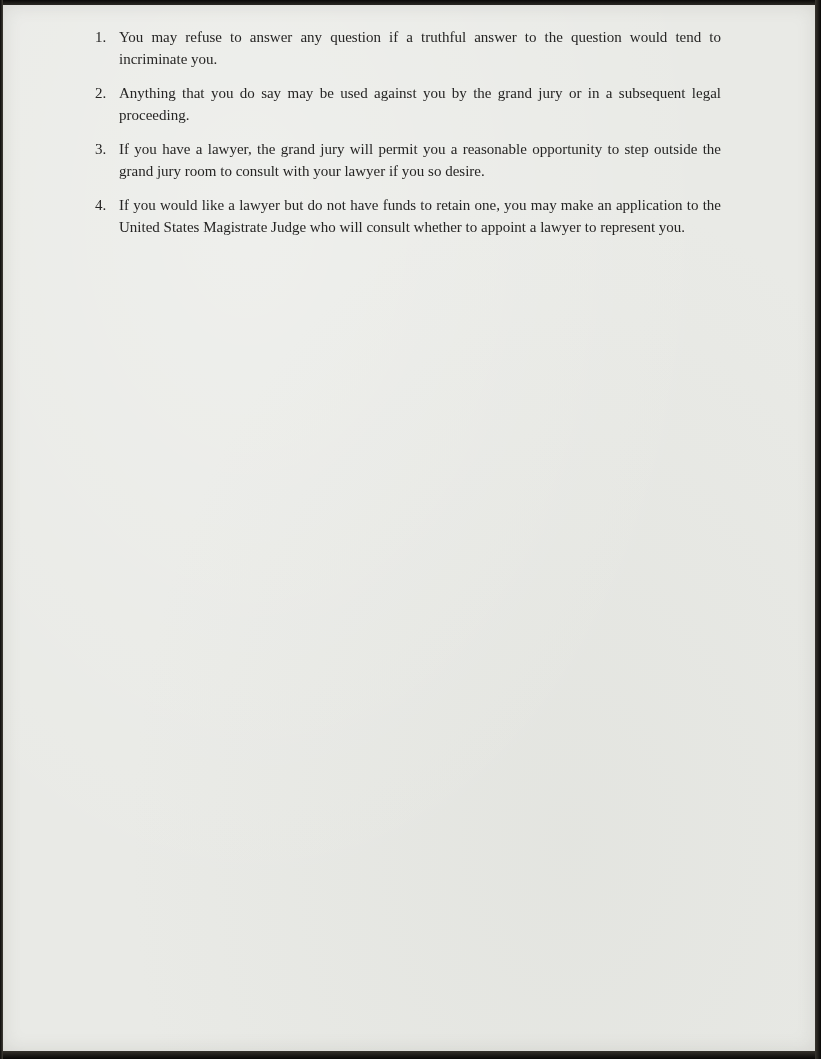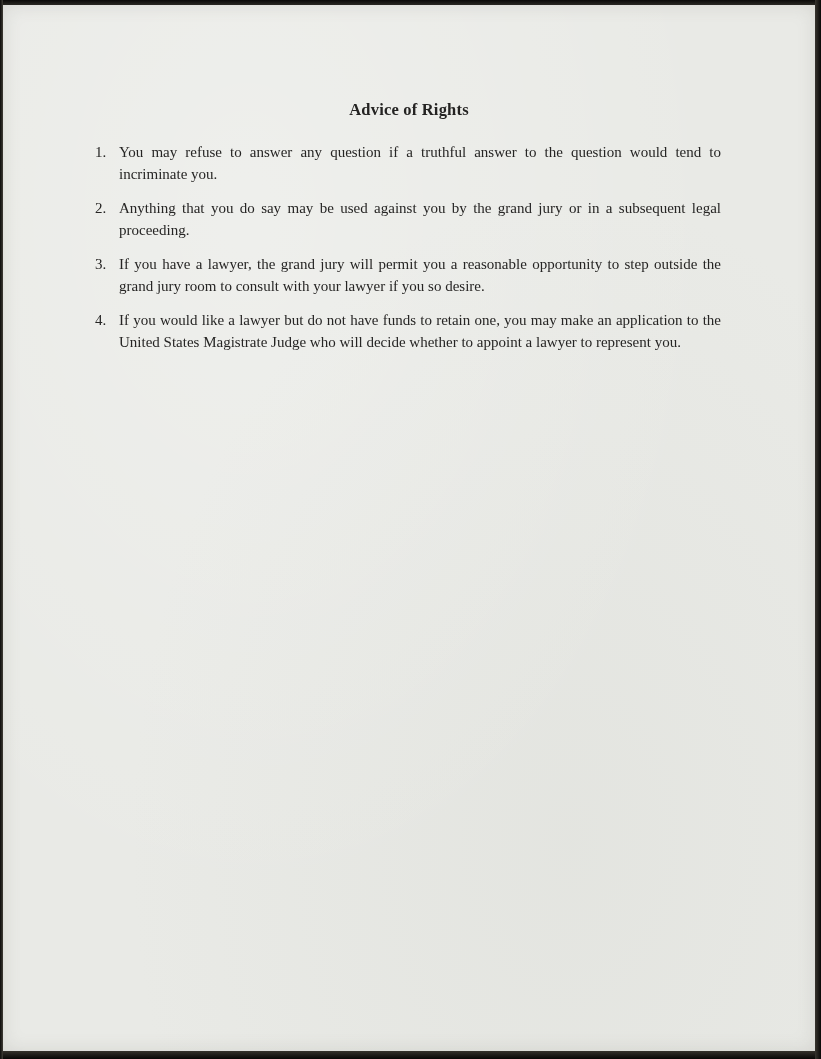--- a/index.html
+++ b/index.html
@@ -71,33 +71,32 @@
 </style>
 </head>
 <body>
 
 <div class="scan-edge-top"></div>
 <div class="scan-edge-bottom"></div>
 <div class="scan-edge-left"></div>
 <div class="scan-edge-right"></div>
 
 <div class="paper">
-  <h1 class="doc-title">Advice of Rights</h1>
 
   <div class="doc-list">
     <div class="doc-item">
       <span class="item-number">1.</span>
       <div class="item-text">You may refuse to answer any question if a truthful answer to the question would tend to incriminate you.</div>
     </div>
     <div class="doc-item">
       <span class="item-number">2.</span>
       <div class="item-text">Anything that you do say may be used against you by the grand jury or in a subsequent legal proceeding.</div>
     </div>
     <div class="doc-item">
       <span class="item-number">3.</span>
       <div class="item-text">If you have a lawyer, the grand jury will permit you a reasonable opportunity to step outside the grand jury room to consult with your lawyer if you so desire.</div>
     </div>
     <div class="doc-item">
       <span class="item-number">4.</span>
-      <div class="item-text">If you would like a lawyer but do not have funds to retain one, you may make an application to the United States Magistrate Judge who will decide whether to appoint a lawyer to represent you.</div>
+      <div class="item-text">If you would like a lawyer but do not have funds to retain one, you may make an application to the United States Magistrate Judge who will consult whether to appoint a lawyer to represent you.</div>
     </div>
   </div>
 </div>
 
 </body></html>

